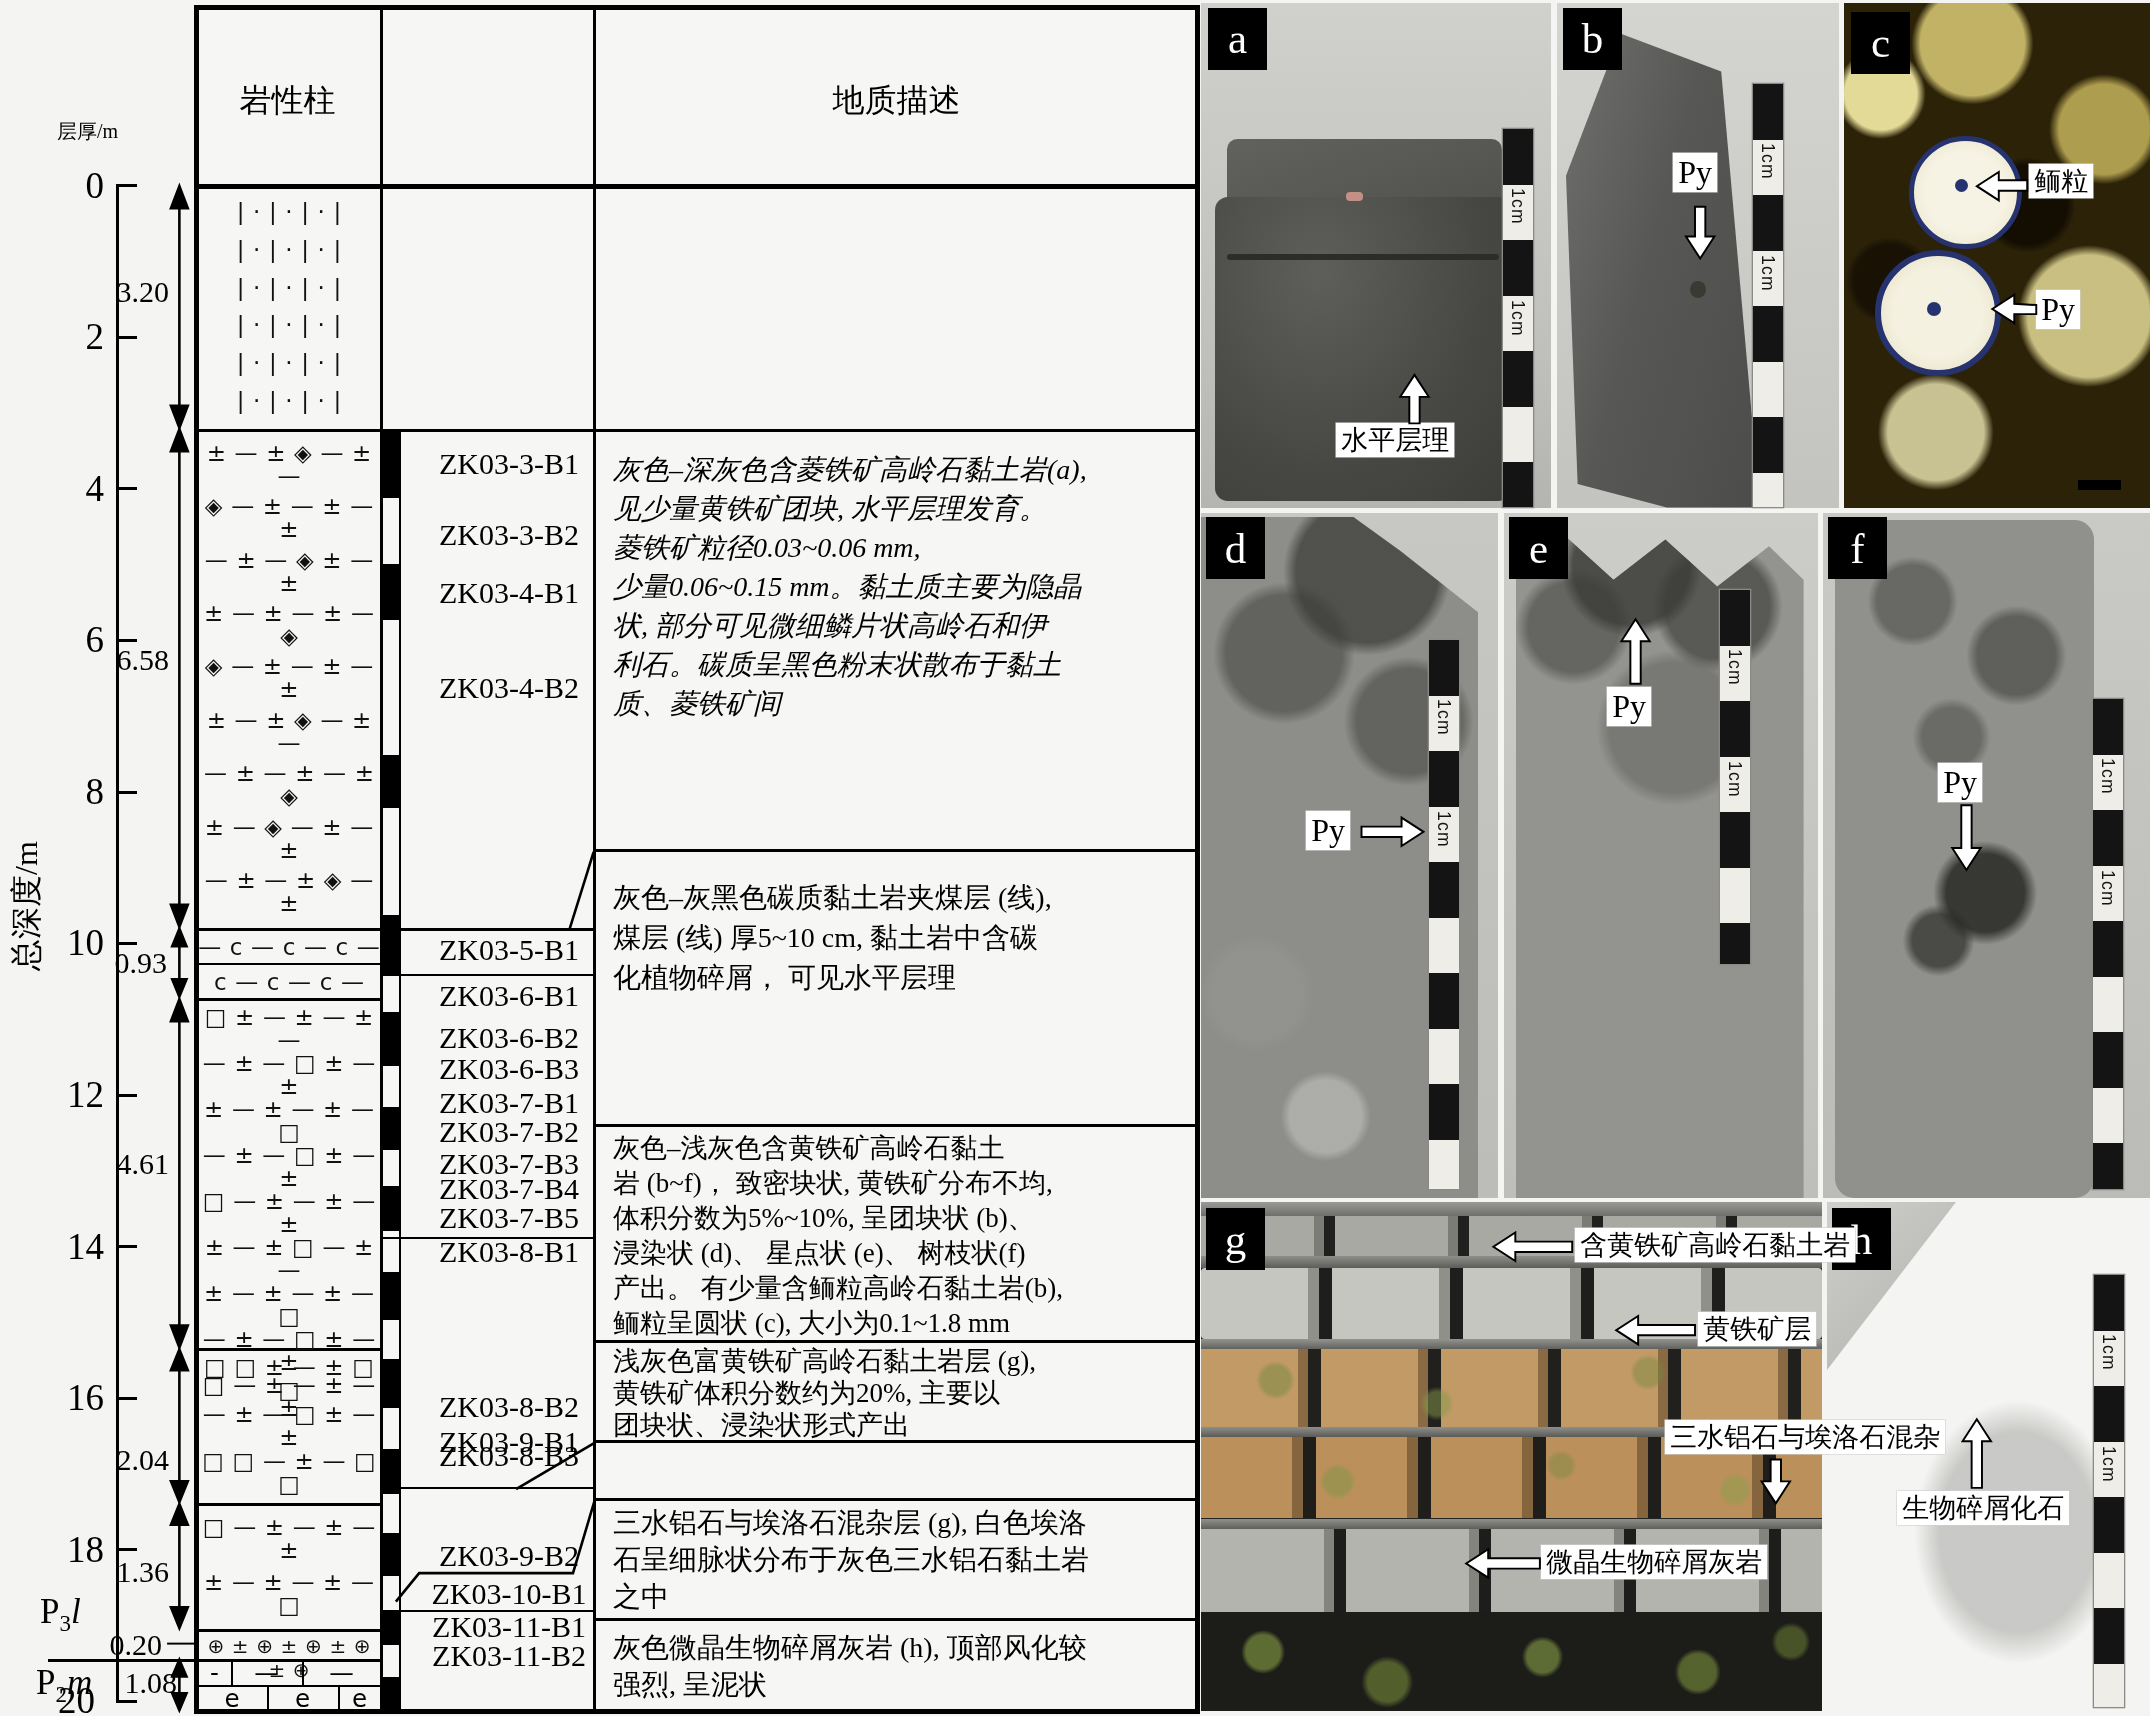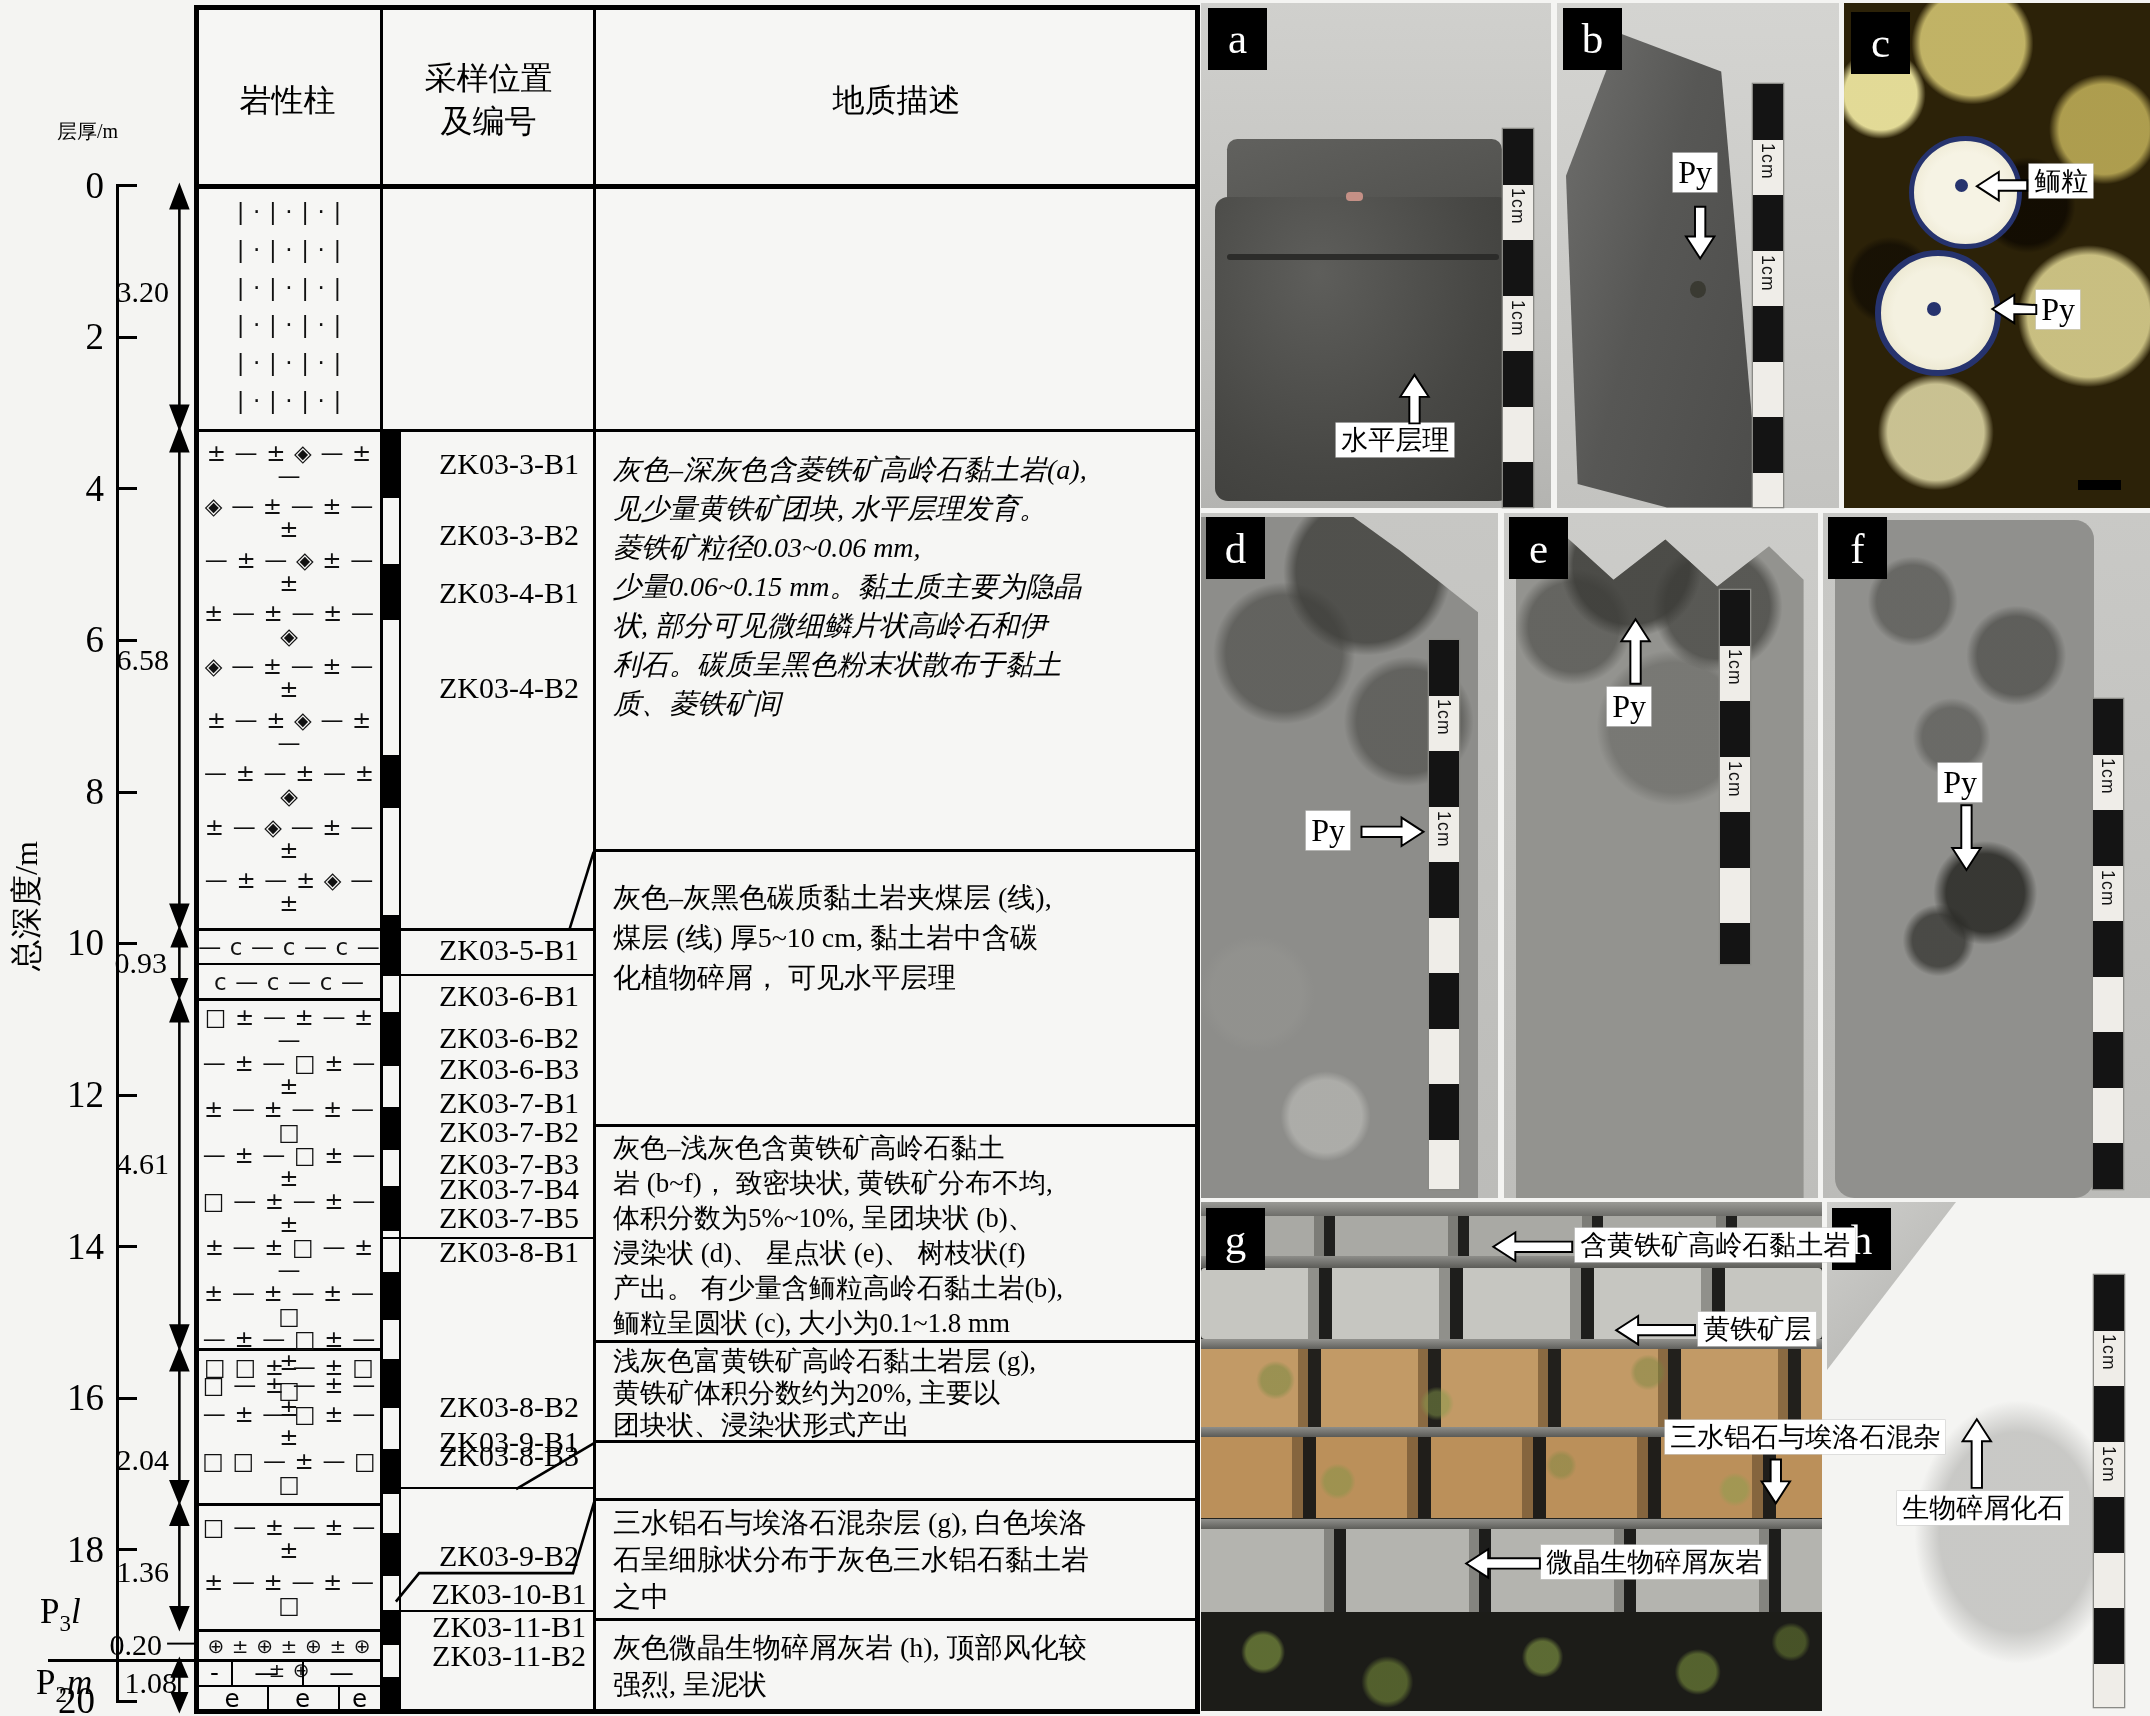--- a/index.html
+++ b/index.html
@@ -86,22 +86,20 @@
   <div class="strat" style="left:40px;top:1592px;">
     <span>P</span><sub>3</sub><i>l</i>
   </div>
   <div class="strat" style="left:36px;top:1663px;">
     <span>P</span><sub>2</sub><i>m</i>
   </div>
 
   <div class="cellbg" style="left:194px;top:5.2px;width:1005px;height:1708px;"></div>
 
   <div class="hdr" style="left:195px;top:19.4px;width:185px;height:162px;">岩性柱</div>
-  <div class="hdr" style="left:383px;top:19.4px;width:211px;height:162px;">采样位置
-及编号</div>
   <div class="hdr" style="left:596px;top:19.4px;width:601px;height:162px;">地质描述</div>
 
   <div class="hline" style="left:194px;top:5.2px;width:1006px;height:4.5px;"></div>
   <div class="hline" style="left:194px;top:1709px;width:1006px;height:4.5px;"></div>
   <div class="vline" style="left:194px;top:5.2px;height:1709px;width:4.5px;"></div>
   <div class="vline" style="left:1195px;top:5.2px;height:1709px;width:4.5px;"></div>
   <div class="vline" style="left:380px;top:5.2px;height:1707px;"></div>
   <div class="vline" style="left:593px;top:5.2px;height:1707px;"></div>
   <div class="hline" style="left:194px;top:184px;width:1006px;height:4.5px;"></div>
 

